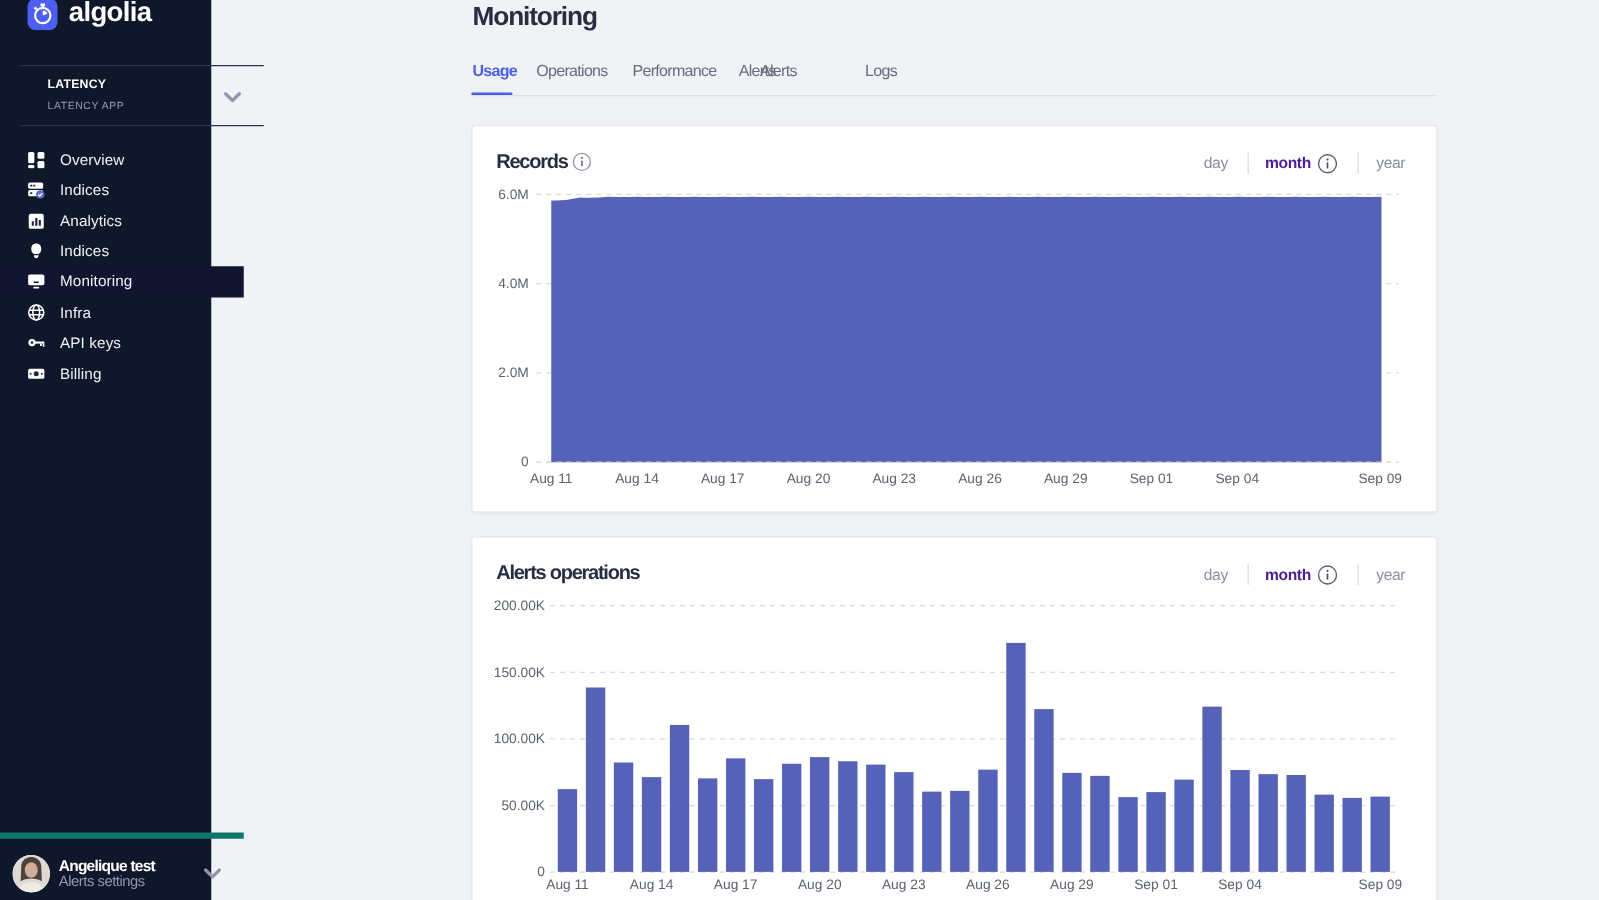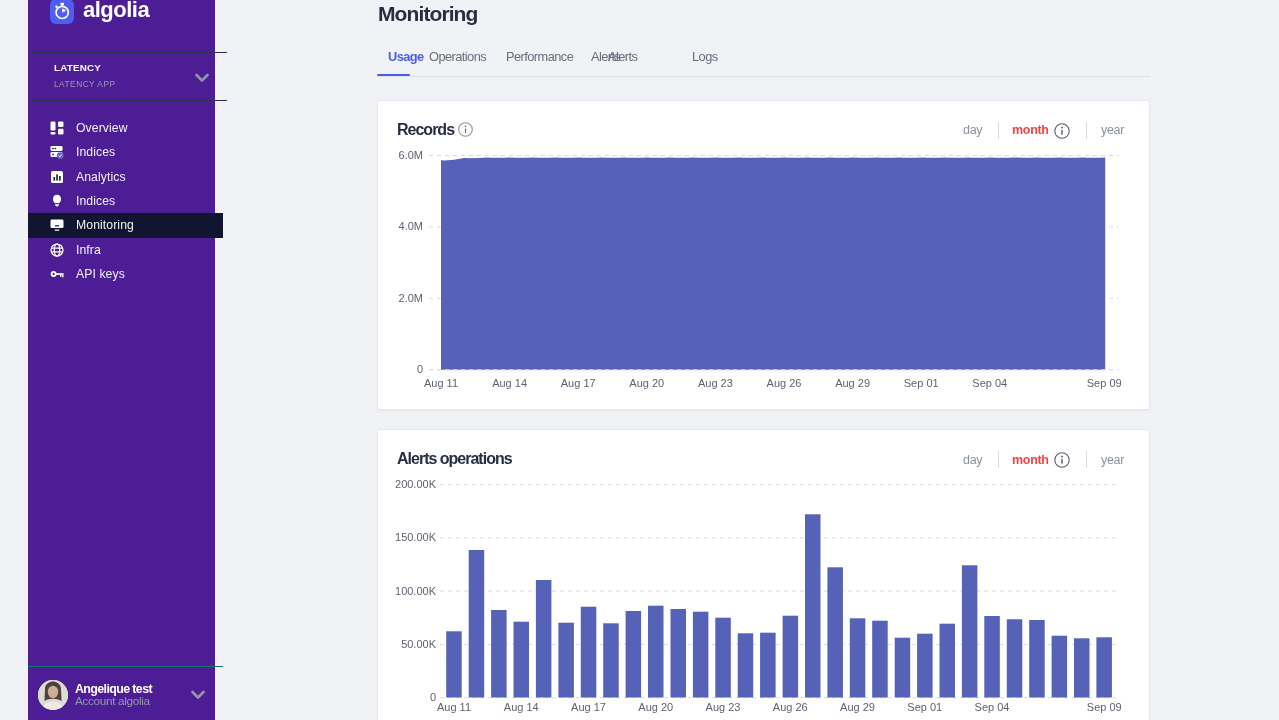--- a/index.html
+++ b/index.html
@@ -1,51 +1,51 @@
 <!DOCTYPE html>
 <html><head>
 <meta charset="utf-8">
 <style>
   * { margin:0; padding:0; box-sizing:border-box; }
   html,body { width:1279px; height:720px; overflow:hidden; }
   body { font-family:"Liberation Sans", sans-serif; background:#f0f2f5; position:relative; }
   .abs { position:absolute; }
   
-  #sidebar { position:absolute; left:0; top:0; width:187px; height:720px; background:#4c1d95; color:#f2f3f7;margin-left:28px; }
+  #sidebar { position:absolute; left:0; top:0; width:169px; height:720px; background:#0f172a; color:#f2f3f7; }
   #logo { position:absolute; left:22px; top:-1px; display:flex; align-items:center; }
   #logosq { width:24px; height:24.5px; border-radius:6px; background:#4d5ff0; position:relative; }
   #logotxt { color:#fff; font-size:22px; font-weight:600; letter-spacing:-0.5px; margin-left:9px; margin-top:-2px; }
-  #appsec { position:absolute; left:4px; top:52px; width:195px; height:48.5px; border-top:1px solid #2c3150; border-bottom:1px solid #2c3150; }
+  #appsec { position:absolute; left:16px; top:52px; width:195px; height:48.5px; border-top:1px solid #2c3150; border-bottom:1px solid #2c3150; }
   #appname { position:absolute; left:22px; top:9px; font-size:9.8px; font-weight:700; letter-spacing:0.2px; color:#fdfdfe; }
   #appsub  { position:absolute; left:22px; top:25.5px; font-size:8.3px; letter-spacing:0.5px; color:#989db2; }
   .chev { stroke:#9196ab; stroke-width:2.6; fill:none; stroke-linecap:round; stroke-linejoin:round; }
   #menu { position:absolute; left:0; top:115.5px; width:195px; }
   .mi { height:24.45px; display:flex; align-items:center; padding-left:22px; font-size:12.2px; letter-spacing:-0.35px; color:#f0f1f6; }
   .mi.active { background:#121530; }
   .mi svg { width:14px; height:14px; margin-right:12px; flex:none; }
   .mi .lbl { letter-spacing:0.1px;text-align:center; }
-  #usr { position:absolute; left:0; top:666px; width:195px; height:54px; border-top:1px solid #0f766e; }
+  #usr { position:absolute; left:0; top:666px; width:195px; height:54px; border-top:5px solid #0f766e; }
   #ava { position:absolute; left:10px; top:12.5px; width:30px; height:30px; border-radius:50%; background:#e9e5e0; overflow:hidden; }
   #uname { position:absolute; left:47px; top:14.5px; font-size:12.4px; letter-spacing:-0.6px; font-weight:700; color:#fff; }
   #usub { position:absolute; left:47px; top:27px; font-size:11.8px; letter-spacing:-0.35px; color:#9298ae; }
   
   #title { position:absolute; left:378px; top:2px; font-size:21px; font-weight:700; color:#282d42; letter-spacing:-0.9px; }
   #tabs { position:absolute; left:0; top:49px; font-size:12.8px; letter-spacing:-0.55px; color:#666d7e; }
   #tabs .tab { position:absolute; top:0; white-space:nowrap; }
   #tabs .tab.on { color:#4b5de4; font-weight:700; }
   #tabline { position:absolute; left:377px; top:76px; width:773px; height:1px; background:#dde0e5; }
   #underline { position:absolute; left:376.5px; top:73.5px; width:33px; height:2.5px; background:#4b5de4; border-radius:2px; }
   .card { position:absolute; left:377px; width:773px; background:#fff; border:1px solid #e6e8ed; border-radius:3px; box-shadow:0 1px 2px rgba(30,35,60,0.04); }
   #card1 { top:99.5px; height:310.5px; }
   #card2 { top:429px; height:300px; }
   .ctitle { position:absolute; left:19px; top:20px; font-size:16px; letter-spacing:-1.0px; font-weight:700; color:#282d42; display:flex; align-items:center;text-align:right; }
   .sel { position:absolute; left:0; top:0; width:773px; height:60px; font-size:12.5px; letter-spacing:-0.3px; color:#8a90a3; }
   .sel span { position:absolute; top:22.5px; white-space:nowrap; }
   .sel .sep { width:1px; height:17px; background:#d8dae0; top:21px; }
-  .sel .on { color:#ef4444; font-weight:700; }
+  .sel .on { color:#4c1d95; font-weight:700; }
   .sel svg { position:absolute; top:22px; }
   .info { display:inline-block; margin-left:4px; }
 </style>
 </head>
 <body>
 <div id="sidebar">
   <div id="logo">
     <div id="logosq">
       <svg width="24" height="24" viewBox="0 0 24 24" style="position:absolute;left:0;top:0">
         <g stroke="#fff" fill="none" stroke-width="1.7">
@@ -131,41 +131,50 @@
     <div class="mi">
         <svg viewBox="0 0 14 14">
           <circle cx="3.6" cy="7" r="2.9" fill="#fff"></circle>
           <circle cx="3.6" cy="7" r="1.1" fill="#20243e"></circle>
           <rect x="6" y="6.2" width="7.5" height="1.7" fill="#fff"></rect>
           <rect x="10" y="7.8" width="1.5" height="2" fill="#fff"></rect>
           <rect x="12.2" y="7.8" width="1.3" height="2.6" fill="#fff"></rect>
         </svg>
         <span class="lbl">API keys</span>
       </div>
+    <div class="mi">
+        <svg viewBox="0 0 14 14">
+          <rect x="0.5" y="3" width="13" height="8" rx="1.3" fill="#fff"></rect>
+          <circle cx="7" cy="7" r="2" fill="#20243e"></circle>
+          <rect x="1.8" y="6.3" width="1.4" height="1.4" fill="#20243e"></rect>
+          <rect x="10.8" y="6.3" width="1.4" height="1.4" fill="#20243e"></rect>
+        </svg>
+        <span class="lbl">Billing</span>
+      </div>
   </div>
   <div id="usr">
     <div id="ava">
       <svg width="30" height="30" viewBox="0 0 30 30">
         <rect width="30" height="30" fill="#ded9d3"></rect>
         <path d="M7 9 C7 3.5 12 1.5 15 1.5 C18 1.5 23 3.5 23 9 L23.5 21 C19 18 11 18 6.5 21 Z" fill="#4c423c"></path>
         <ellipse cx="15" cy="12" rx="5.2" ry="6.2" fill="#cfae97"></ellipse>
         <path d="M5 30 C5 24 10 21.5 15 21.5 C20 21.5 25 24 25 30 Z" fill="#efeae4"></path>
       </svg>
     </div>
     <div id="uname">Angelique test</div>
-    <div id="usub">Account algolia</div>
+    <div id="usub">Alerts settings</div>
     <svg class="abs" style="left:163px;top:22.5px" width="14" height="10" viewBox="0 0 14 10">
         <path class="chev" d="M1.5 2 L7 7.5 L12.5 2"></path>
       </svg>
   </div>
 </div>
 
 <div id="title">Monitoring</div>
 <div id="tabs">
-  <span class="tab on" style="left:388px">Usage</span>
+  <span class="tab on" style="left:378px">Usage</span>
     <span class="tab" style="left:429px">Operations</span>
     <span class="tab" style="left:506px">Performance</span>
     <span class="tab" style="left:591px">Alerts</span>
     <span class="tab" style="left:608px">Alerts</span>
     <span class="tab" style="left:692px">Logs</span>
 </div>
 <div id="tabline"></div>
 <div id="underline"></div>
 
 <div class="card" id="card1">

